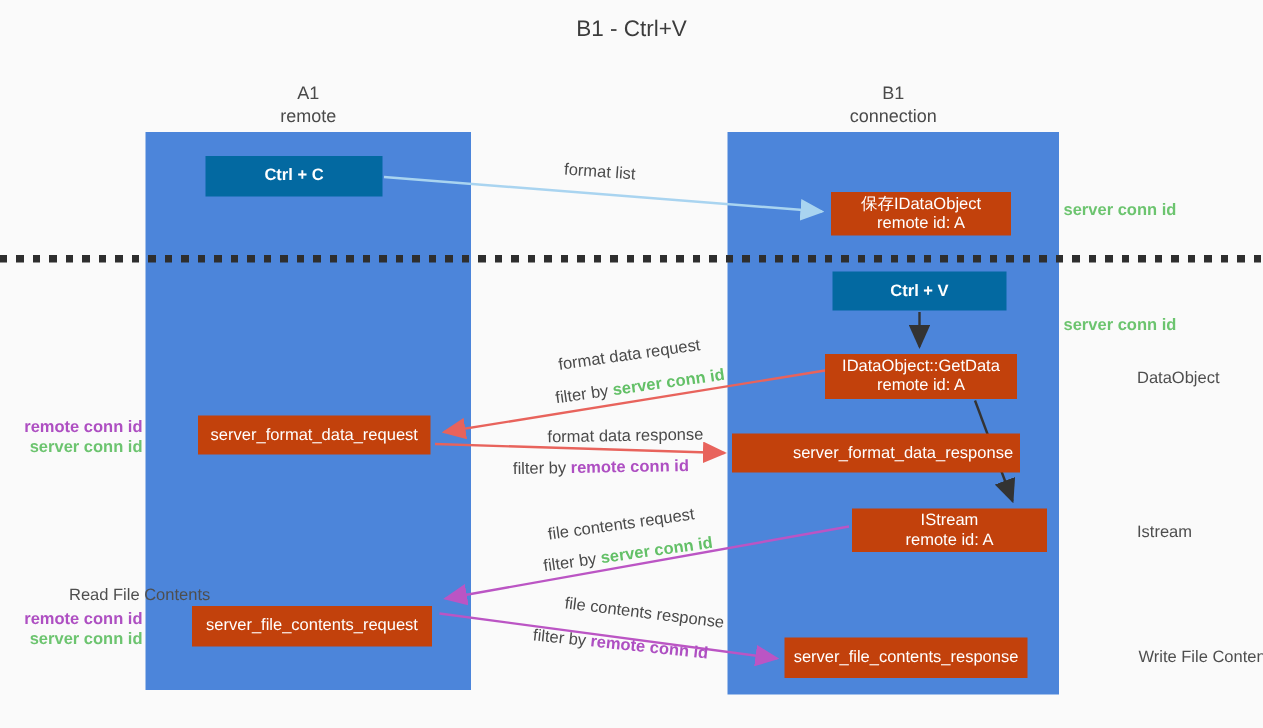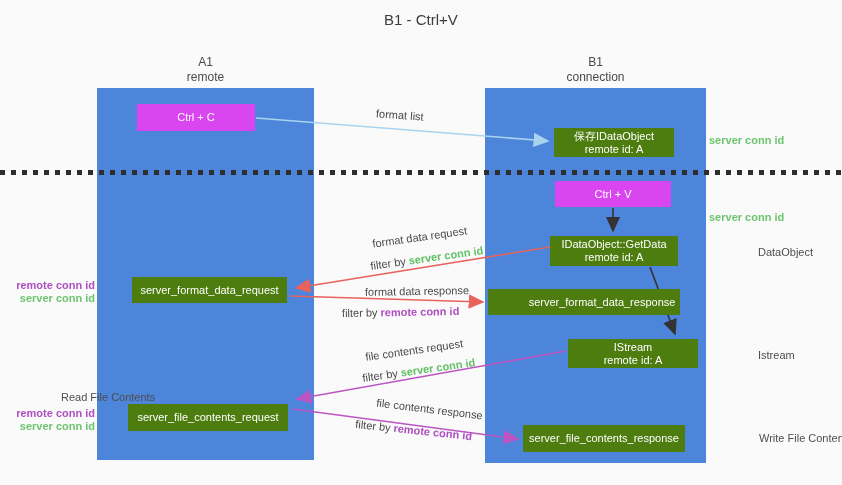--- a/index.html
+++ b/index.html
@@ -23,22 +23,22 @@
   .lane-header-b{left:485px;top:55px;width:221px;}
   .dotted{
     position:absolute;left:0;top:170px;width:842px;height:5px;
     background:repeating-linear-gradient(90deg,#2e2e2e 0 5px,transparent 5px 11px);
   }
   .arrows{position:absolute;left:0;top:0;width:842px;height:485px;pointer-events:none;}
   .box{
     position:absolute;display:flex;flex-direction:column;align-items:center;justify-content:center;
     color:#fff;font-size:11px;line-height:13px;text-align:center;white-space:nowrap;
   }
-  .green-box{background:#d946ef;}
-  .orange-box{background:#4d7c0f;}
+  .green-box{background:#0369a1;font-weight:bold;}
+  .orange-box{background:#c2410c;}
   .elabel{
     position:absolute;font-size:11px;line-height:13px;color:#4a4a4a;white-space:nowrap;
   }
   .elabel .kw{font-weight:bold;margin-left:3px;}
   .kw-green{color:#63c067;}
   .kw-purple{color:#ae4fc2;}
   .ann{position:absolute;font-size:11px;line-height:13px;white-space:nowrap;}
   .ann-gray{color:#4e4e4e;padding-left:46px;}
   .ann-green{color:#6cc46f;font-weight:bold;}
   .ann-purple{color:#ae4fc2;font-weight:bold;}
@@ -155,19 +155,19 @@
   <div class="ann ann-green" style="left:709px;top:134px;">server conn id</div>
   <div class="ann ann-green" style="left:709px;top:211px;">server conn id</div>
   <div class="ann ann-gray" style="left:712px;top:246px;">DataObject</div>
   <div class="ann ann-gray" style="left:712px;top:349px;">Istream</div>
   <div class="ann ann-gray" style="left:713px;top:432px;">Write File Contents</div>
 
   <div class="ann ann-right-align" style="left:0;top:279px;width:95px;">
     <div class="ann-purple">remote conn id</div>
     <div class="ann-green">server conn id</div>
   </div>
-  <div class="ann ann-gray ann-right-align" style="left:15px;top:391px;width:85px;">Read File Contents</div>
+  <div class="ann ann-gray ann-right-align" style="left:0;top:391px;width:85px;">Read File Contents</div>
   <div class="ann ann-right-align" style="left:0;top:407px;width:95px;">
     <div class="ann-purple">remote conn id</div>
     <div class="ann-green">server conn id</div>
   </div>
 
 </div>
 
 </body></html>

